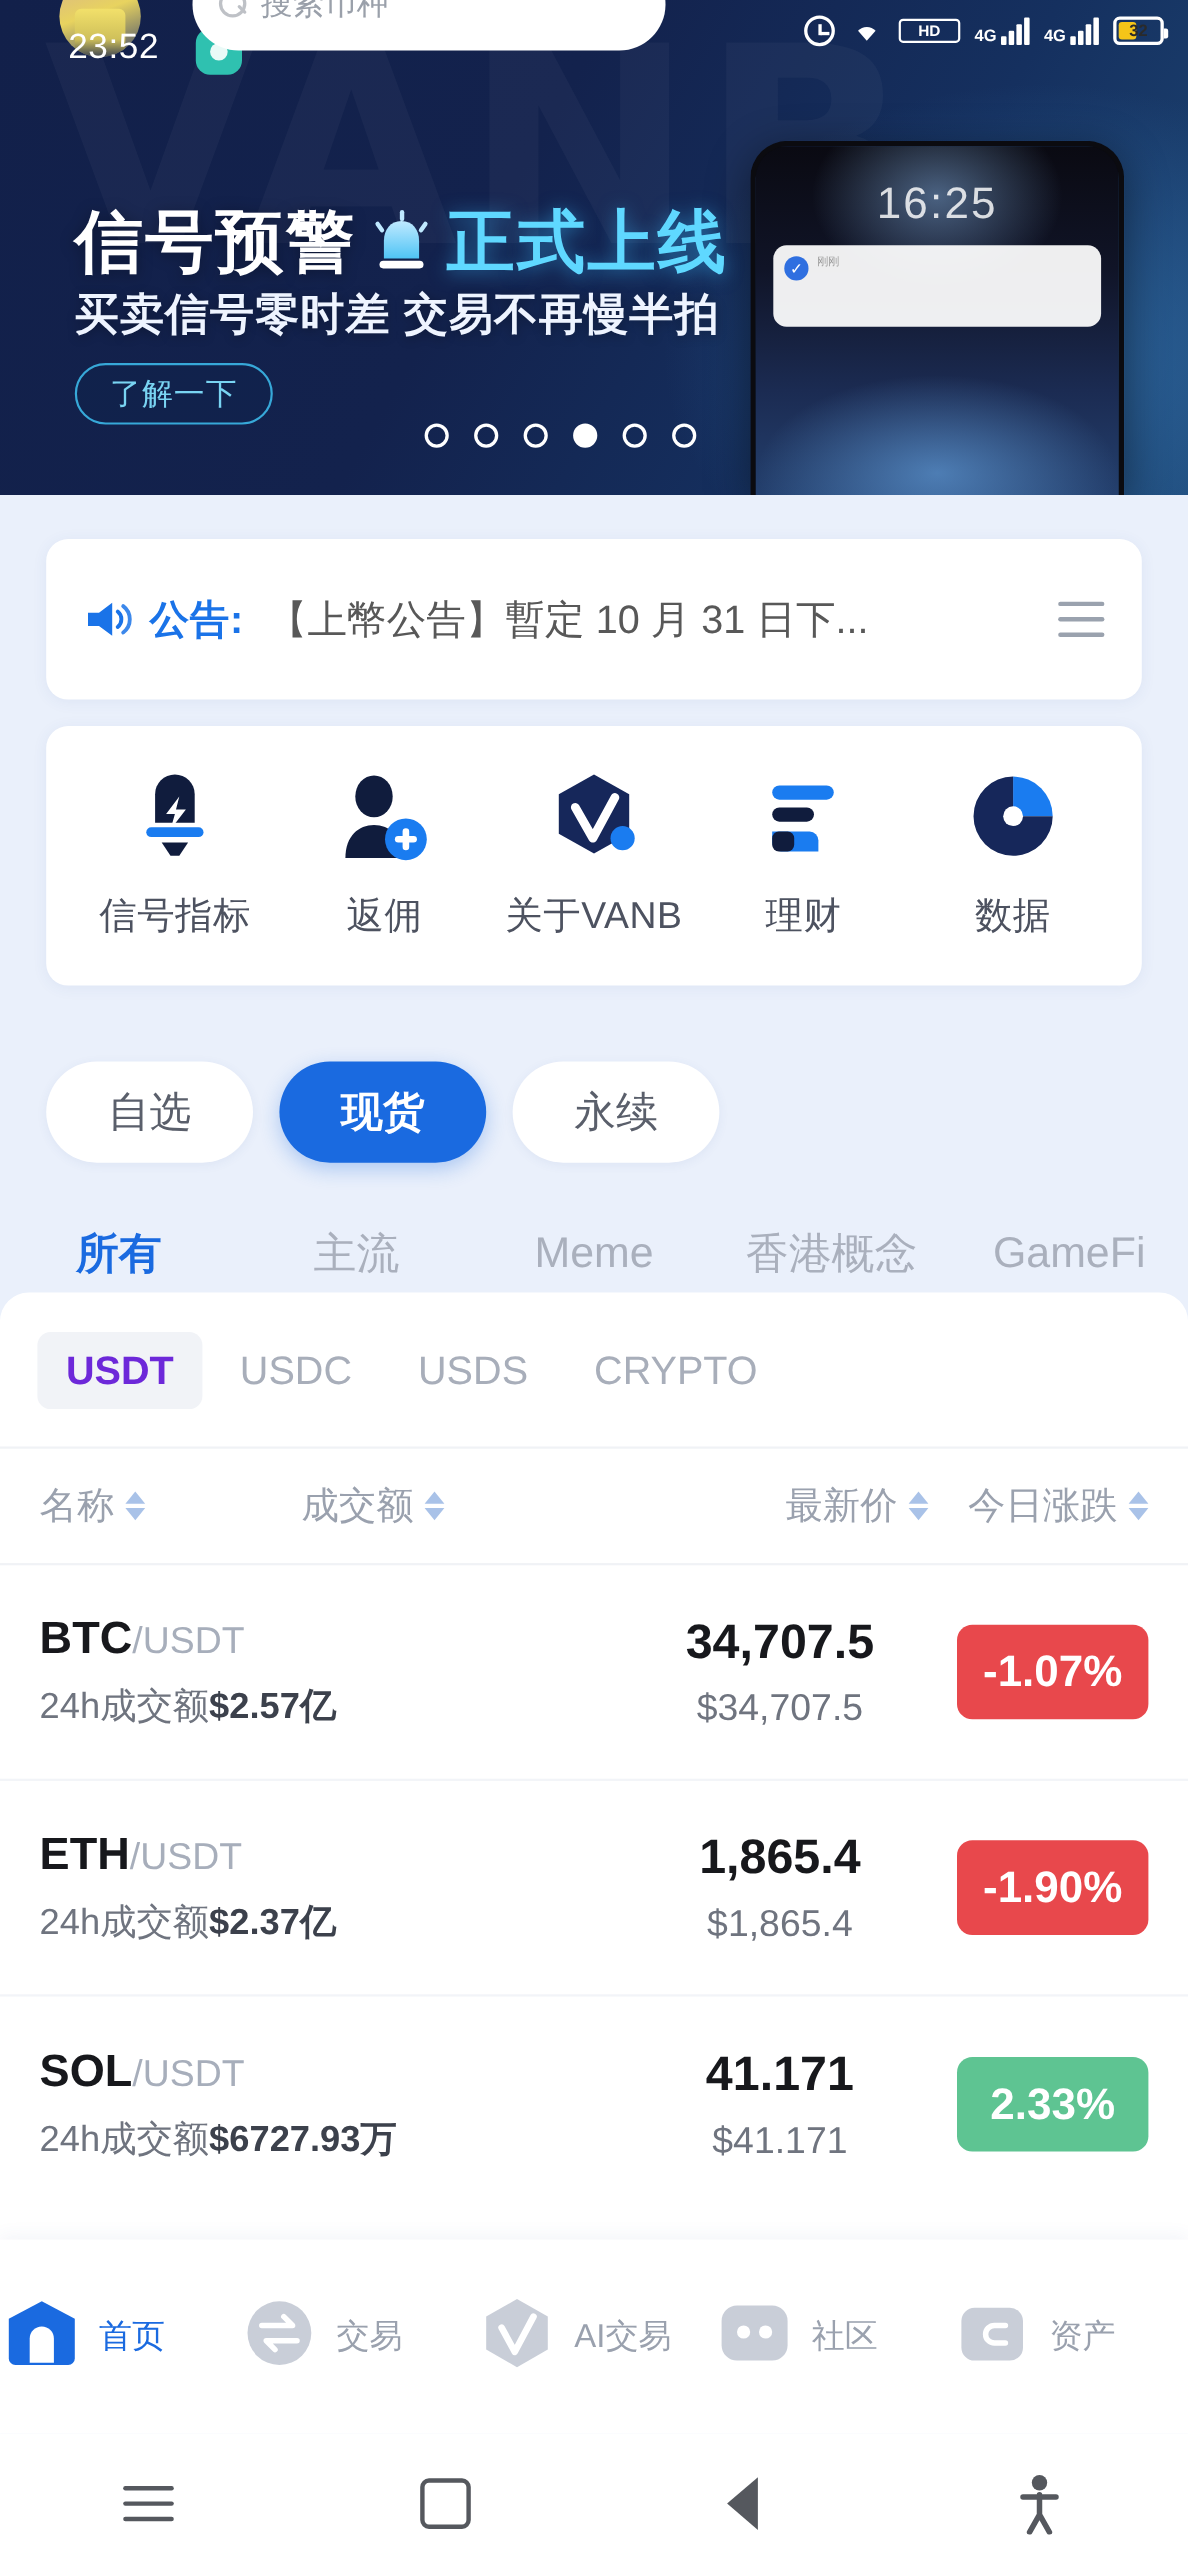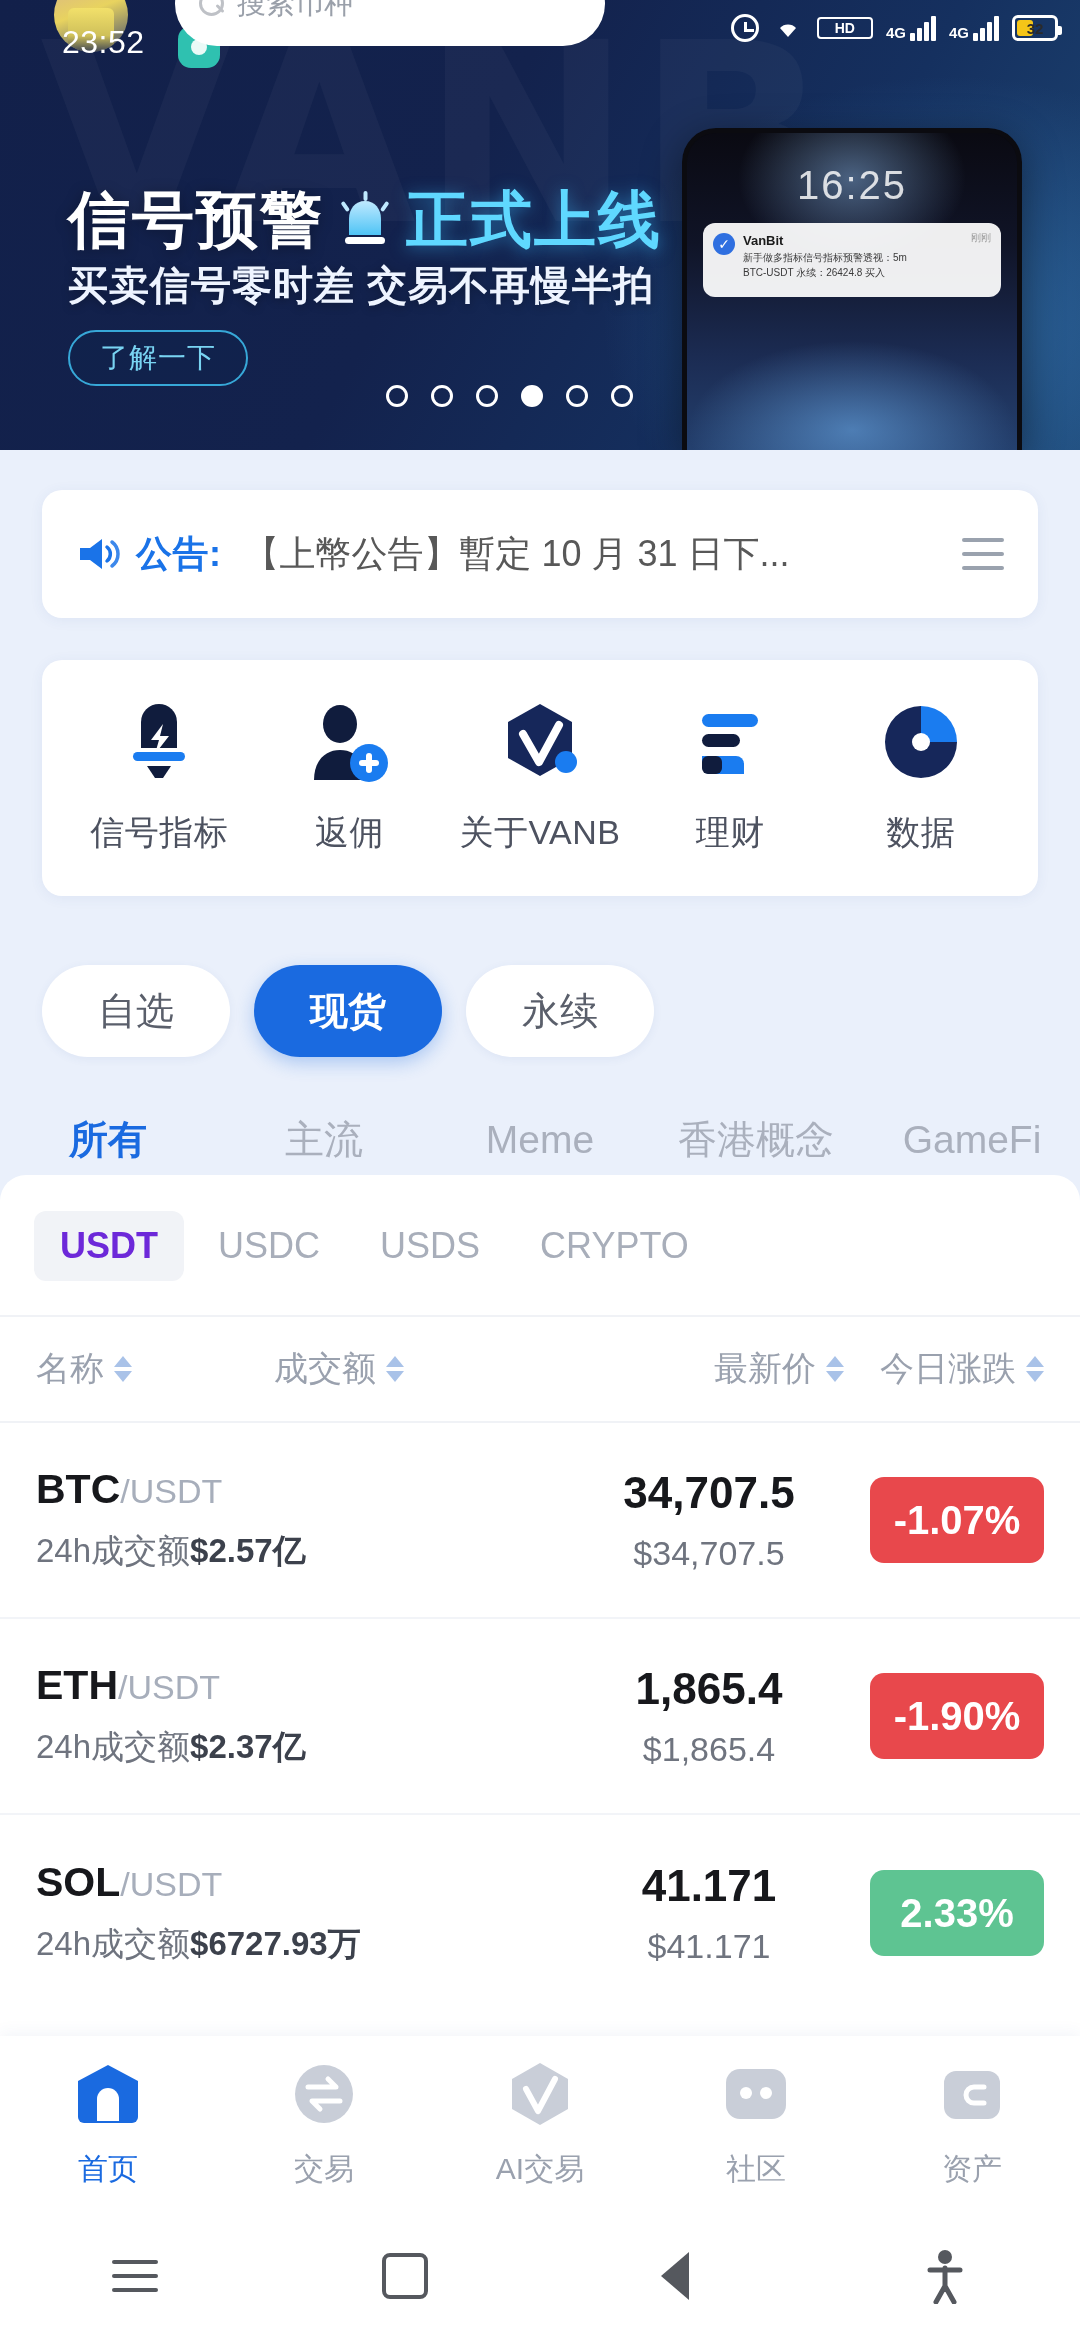--- a/index.html
+++ b/index.html
@@ -110,21 +110,21 @@
   .pm-r3 { font-size:10px; color:#3a3a3a; margin-top:1px; white-space:nowrap; overflow:hidden; }
   .pm-when { font-size:10px; color:#9a9a9a; flex:none; }
   .pm-glow {
     position:absolute; left:50%; bottom:-70px; transform:translateX(-50%);
     width:330px; height:180px; border-radius:50%;
     background:radial-gradient(ellipse at center, rgba(120,190,255,.5) 0%, rgba(30,70,140,0) 70%);
   }
 
   
   .card { position:absolute; background:#fff; border-radius:20px; box-shadow:0 2px 14px rgba(60,90,150,.07); }
-  .ann { left:42px; top:490px; width:996px; height:128px; display:flex; align-items:center; padding:0 34px; }
+  .ann { left:42px; top:490px; width:996px; height:146px; display:flex; align-items:center; padding:0 34px; }
   .ann .horn { width:44px; height:40px; position:relative; flex:none; margin-right:16px; }
   .ann .lbl { color:#1a73e8; font-size:36px; font-weight:700; flex:none; margin-right:22px; letter-spacing:.5px; }
   .ann .txt { color:#585858; font-size:36px; flex:1; min-width:0; white-space:nowrap; overflow:hidden; text-overflow:ellipsis; }
   .ann .burger { width:42px; height:32px; flex:none; display:flex; flex-direction:column; justify-content:space-between; margin-left:18px; }
   .ann .burger i { display:block; height:4px; background:#9aa2ae; border-radius:2px; }
 
   .quick { left:42px; top:660px; width:996px; height:236px; display:flex; align-items:center; justify-content:space-around; padding:0 22px; }
   .qi { width:170px; display:flex; flex-direction:column; align-items:center; gap:26px; }
   .qi .art { width:88px; height:84px; position:relative; }
   .qi .qlbl { font-size:34px; color:#4d5260; letter-spacing:.5px; }
@@ -176,21 +176,21 @@
   .chg {
     width:174px; height:86px; border-radius:14px; display:flex; align-items:center; justify-content:center;
     font-size:40px; font-weight:700; color:#fff; flex:none;
   }
 
   
   .tabbar {
     position:absolute; left:0; bottom:128px; width:1080px; height:176px;
     background:#fff; display:flex; align-items:center; box-shadow:0 -2px 16px rgba(60,90,150,.07);
   }
-  .tab { flex:1; display:flex; flex-direction:column; align-items:center; gap:14px; }
+  .tab { flex:1; display:flex; flex-direction:row; align-items:center; gap:14px; }
   .tab .ticon { width:76px; height:76px; position:relative; }
   .tab .tlbl { font-size:30px; color:#9aa1ae; }
   .tab.on .tlbl { color:#1a6ae0; }
 
   .navbar { position:absolute; left:0; bottom:0; width:1080px; height:128px; background:#fff; display:flex; align-items:center; }
   .navbar > div { flex:1; display:flex; align-items:center; justify-content:center; }
   .nv-menu { width:46px; height:32px; display:flex; flex-direction:column; justify-content:space-between; }
   .nv-menu i { display:block; height:4px; background:#55585e; border-radius:2px; }
   .nv-home { width:46px; height:46px; border:4px solid #55585e; border-radius:8px; }
   .nv-back { width:0; height:0; border-top:24px solid transparent; border-bottom:24px solid transparent; border-right:28px solid #55585e; }
@@ -274,25 +274,20 @@
       <i></i>
       <i class="on"></i>
       <i></i>
       <i></i>
     </div>
 
     <div class="phonemock">
       <div class="pm-time">16:25</div>
       <div class="pm-card">
         <span class="pm-logo"></span>
-        <span class="pm-txt">
-          <span class="pm-r1">VanBit</span>
-          <div class="pm-r2">新手做多指标信号指标预警透视：5m</div>
-          <div class="pm-r3">BTC-USDT 永续：26424.8 买入</div>
-        </span>
         <span class="pm-when">刚刚</span>
       </div>
       <div class="pm-glow"></div>
     </div>
   </div>
 
   <div class="card ann">
     <span class="horn">
       <svg width="44" height="40" viewBox="0 0 44 40">
         <path d="M4 14 L14 14 L26 5 L26 35 L14 26 L4 26 Z" fill="#1a73e8"></path>

